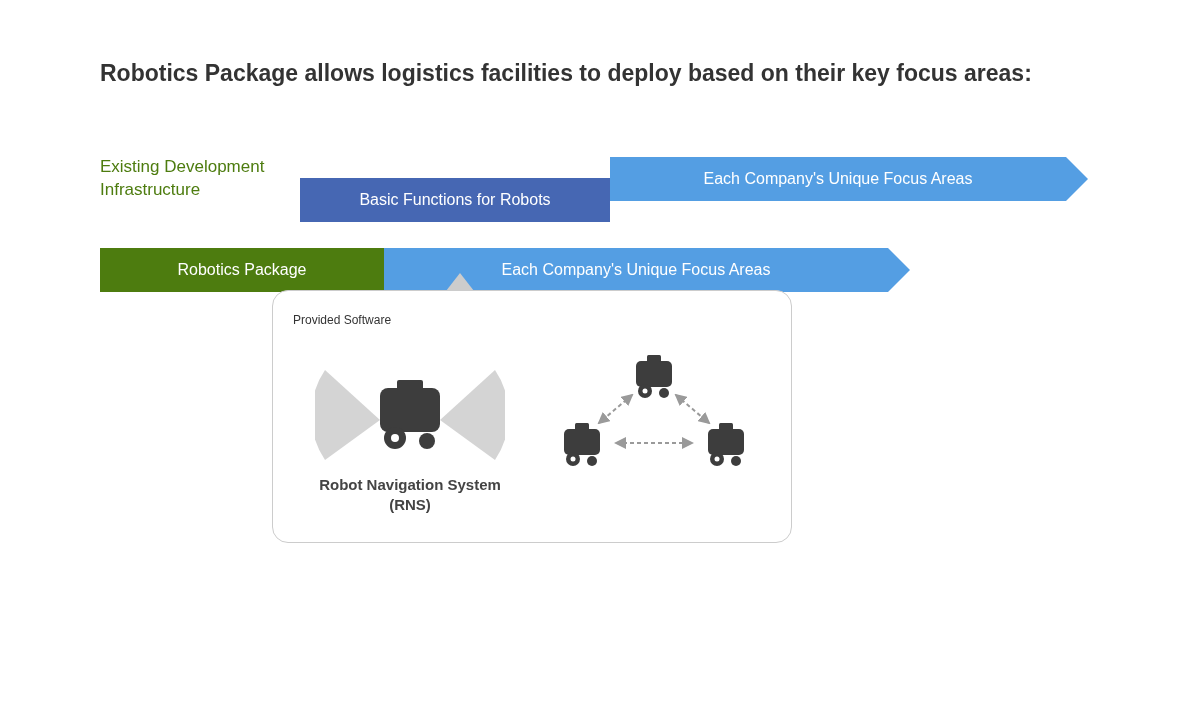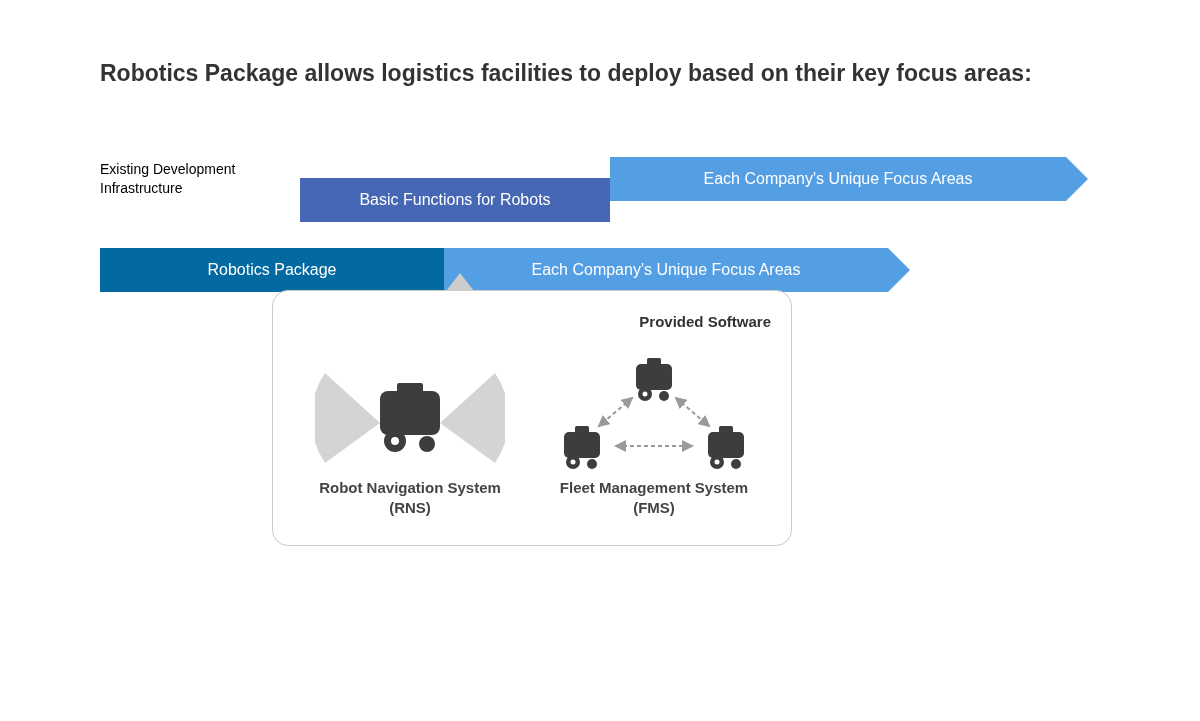--- a/index.html
+++ b/index.html
@@ -20,22 +20,22 @@
     color: #333;
     margin-bottom: 48px;
   }
   .row {
     display: flex;
     align-items: center;
     margin-bottom: 26px;
   }
   .row-label {
     width: 200px;
-    font-size: 14px;
-    color: #000000;
+    font-size: 17px;
+    color: #4d7c0f;
     line-height: 1.35;
     font-weight: 400;
     padding-right: 10px;
   }
   .bar-wrap {
     display: flex;
     align-items: center;
     flex: 1;
     max-width: 810px;
   }
@@ -43,21 +43,21 @@
     height: 44px;
     display: flex;
     align-items: center;
     justify-content: center;
     color: #fff;
     font-size: 16px;
     position: relative;
   }
   .seg-a1 { background: #4667b3; width: 310px; margin-top: 43px; }
   .seg-a2 { background: #549ee3; flex: 1; }
-  .seg-b1 { background: #0369a1; width: 344px; }
+  .seg-b1 { background: #4d7c0f; width: 284px; }
   .seg-b2 { background: #549ee3; flex: 1; }
   .arrowhead {
     width: 0; height: 0;
     border-top: 22px solid transparent;
     border-bottom: 22px solid transparent;
     border-left: 22px solid #549ee3;
   }
   .callout-connector {
     position: absolute;
     left: 448px;
@@ -82,23 +82,23 @@
     position: absolute;
     left: 272px;
     top: 290px;
     width: 520px;
     border: 1px solid #ccc;
     border-radius: 16px;
     background: #fff;
     padding: 22px 20px 26px;
   }
   .callout-title {
-    text-align: right;
-    font-weight: 700;
-    font-size: 15px;
+    text-align: left;
+    font-weight: 400;
+    font-size: 12px;
     margin-bottom: 18px;
     color: #333;
   }
   .software-row {
     display: flex;
     justify-content: space-around;
     gap: 10px;
     font-weight: bold;
   }
   .software-item {
@@ -200,19 +200,15 @@
 
           <g transform="translate(164,78)">
             <rect x="0" y="6" width="36" height="26" rx="5" fill="#3d3d3d"></rect>
             <rect x="11" y="0" width="14" height="7" rx="1.5" fill="#3d3d3d"></rect>
             <circle cx="9" cy="36" r="7" fill="#3d3d3d"></circle>
               <circle cx="9" cy="36" r="2.5" fill="#fff"></circle>
             <circle cx="28" cy="38" r="5" fill="#3d3d3d"></circle>
           </g>
         </svg>
       </div>
-      <div class="software-label">
-        <span>Fleet Management System</span><br>
-        <span>(FMS)</span>
-      </div>
     </div>
   </div>
 </div>
 
 </body></html>

